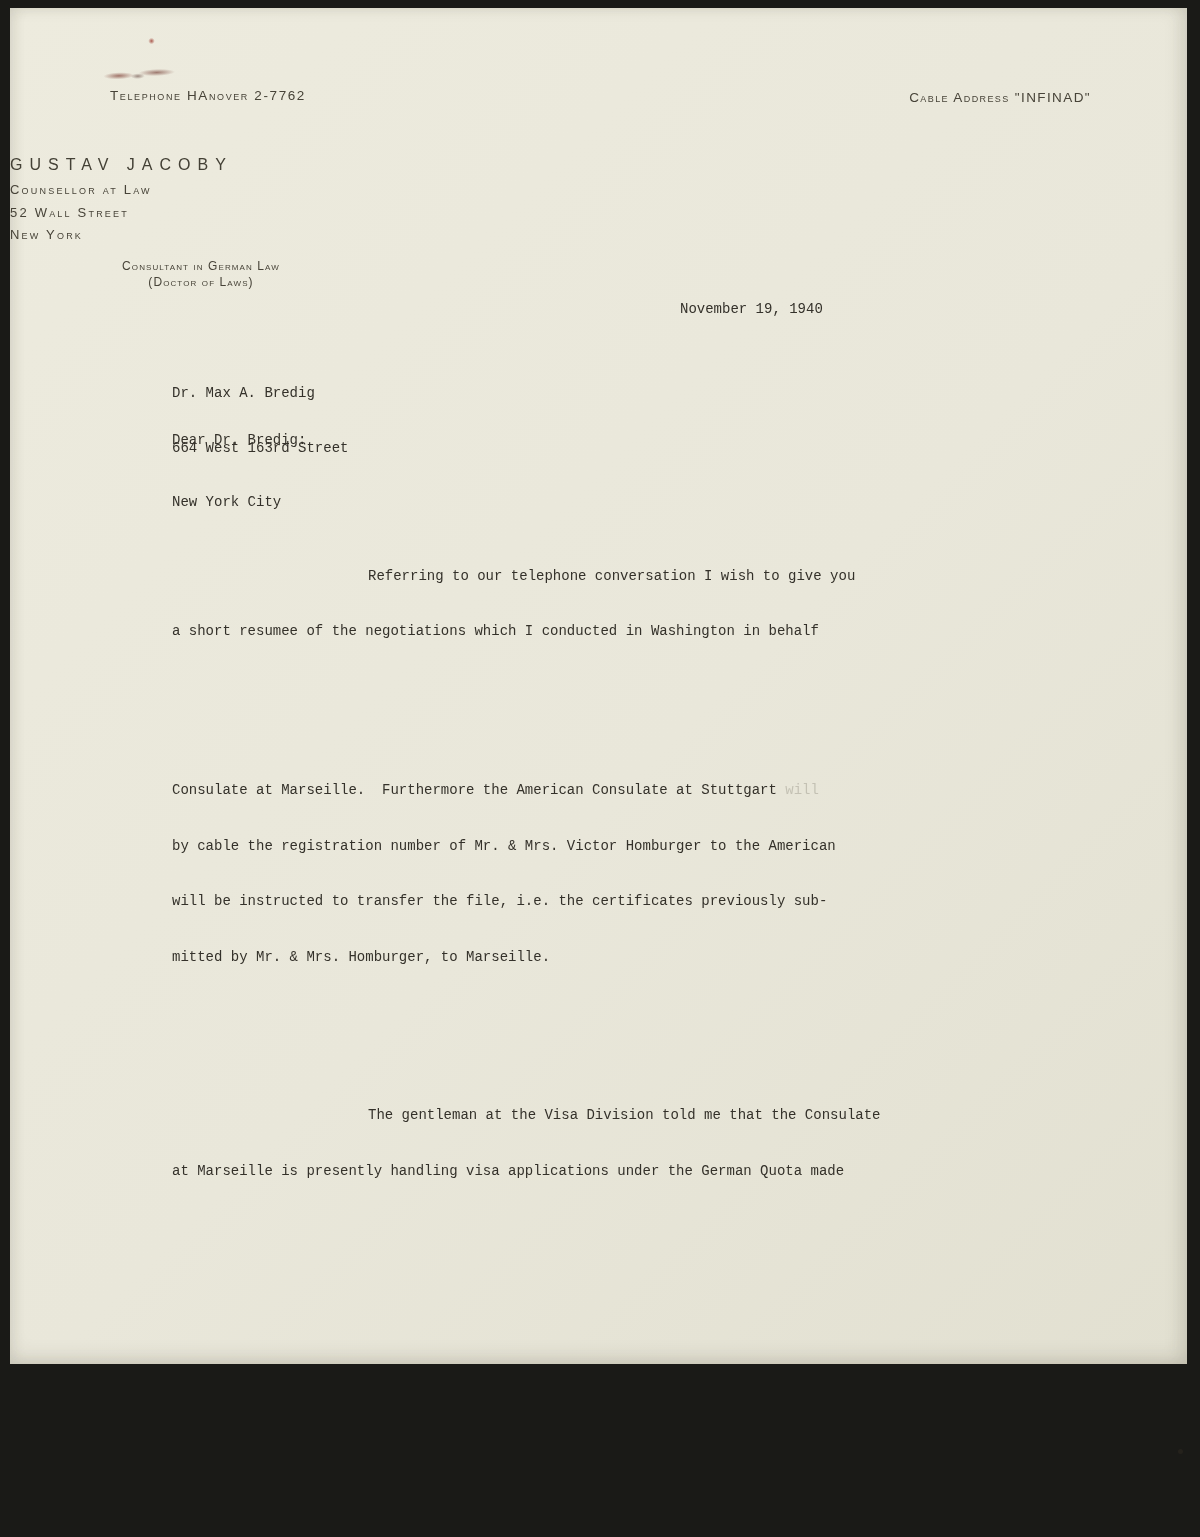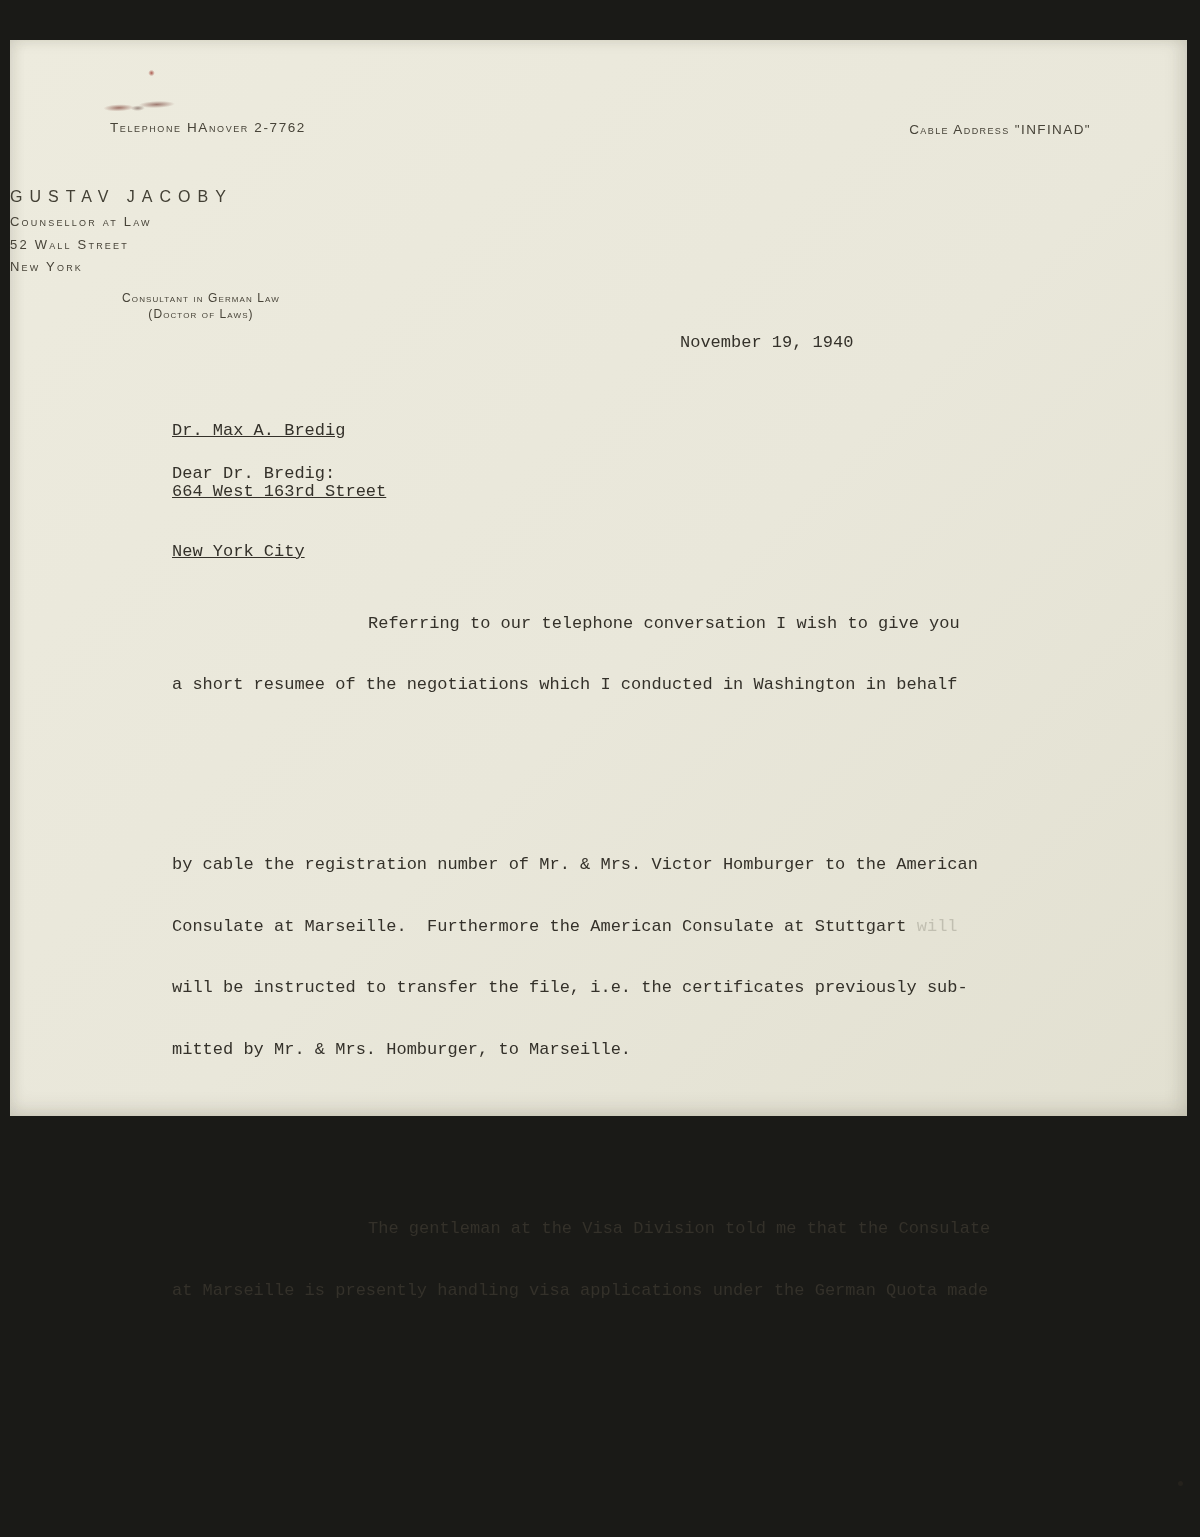--- a/index.html
+++ b/index.html
@@ -5,26 +5,25 @@
   html,body { margin:0; padding:0; }
   body {
     width:1200px; height:1537px;
     background:#1a1a17;
     position:relative;
     overflow:hidden;
   }
   .paper {
     position:absolute;
     left:10px; top:8px;
-    width:1177px; height:1076px;
+    width:1177px; height:1356px;
     background: linear-gradient(135deg,#edebde 0%,#e9e7da 55%,#e2e0d1 100%);
     box-shadow: inset -8px 0 16px rgba(60,55,40,0.10),
                 inset 0 -10px 18px rgba(60,55,40,0.08),
                 inset 6px 0 12px rgba(60,55,40,0.05);
-    margin-top: 32px;
   }
   
   .lh {
     position:absolute;
     font-family:"Liberation Sans","DejaVu Sans",sans-serif;
     font-variant: small-caps;
     color:#474338;
     white-space:nowrap;
   }
   .lh-tel   { left:100px; top:80px;  font-size:13.5px; letter-spacing:1.6px; }
@@ -33,27 +32,27 @@
   .lh-name  { top:148px; font-size:16px; letter-spacing:7px; color:#434035; }
   .lh-title { top:174px; font-size:13px; letter-spacing:2.2px; }
   .lh-street{ top:197px; font-size:13px; letter-spacing:2.2px; }
   .lh-city  { top:219px; font-size:13px; letter-spacing:2.2px; }
   .lh-consult { left:96px; top:250px; width:190px; text-align:center; }
   .lh-consult .cl { font-family:Liberation Sans, sans-serif; font-variant:small-caps;
                     color:#474338; font-size:12px; letter-spacing:1.1px; line-height:16px; white-space:nowrap; }
   
   .tw {
     font-family:"Liberation Mono","DejaVu Sans Mono",monospace;
-    font-size:17px;
+    font-size:14px;
     color:#34312a;
     white-space:pre;
   }
   .date { position:absolute; left:670px; top:293px; }
   .recipient { position:absolute; left:162px; top:342px; }
-  .recipient .ln { line-height:22.5px;text-decoration:underline; }
+  .recipient .ln { line-height:22.5px; }
   .salutation { position:absolute; left:162px; top:424px; }
   .body { position:absolute; left:162px; top:477px; }
   .body .ln { line-height:23.4px; }
   .block { margin-bottom:23.5px; }
   .ind { padding-left:196px; }
   .faded { color: rgba(70,64,52,0.22); }
   
   .smudge {
     position:absolute; left:85px; top:56px; width:95px; height:20px;
     background:
@@ -103,22 +102,22 @@
   <div class="tw salutation">Dear Dr. Bredig:</div>
 
   <div class="tw body">
 
     <div class="block">
       <div class="ln ind">Referring to our telephone conversation I wish to give you</div>
       <div class="ln">a short resumee of the negotiations which I conducted in Washington in behalf</div>
     </div>
 
     <div class="block">
+      <div class="ln"><span>Consulate at Marseille.  Furthermore the American Consulate at Stuttgart </span><span class="faded">will</span></div>
       <div class="ln">by cable the registration number of Mr. &amp; Mrs. Victor Homburger to the American</div>
-      <div class="ln"><span>Consulate at Marseille.  Furthermore the American Consulate at Stuttgart </span><span class="faded">will</span></div>
       <div class="ln">will be instructed to transfer the file, i.e. the certificates previously sub-</div>
       <div class="ln">mitted by Mr. &amp; Mrs. Homburger, to Marseille.</div>
     </div>
 
     <div class="block">
       <div class="ln ind">The gentleman at the Visa Division told me that the Consulate</div>
       <div class="ln">at Marseille is presently handling visa applications under the German Quota made</div>
       
       
     </div>

